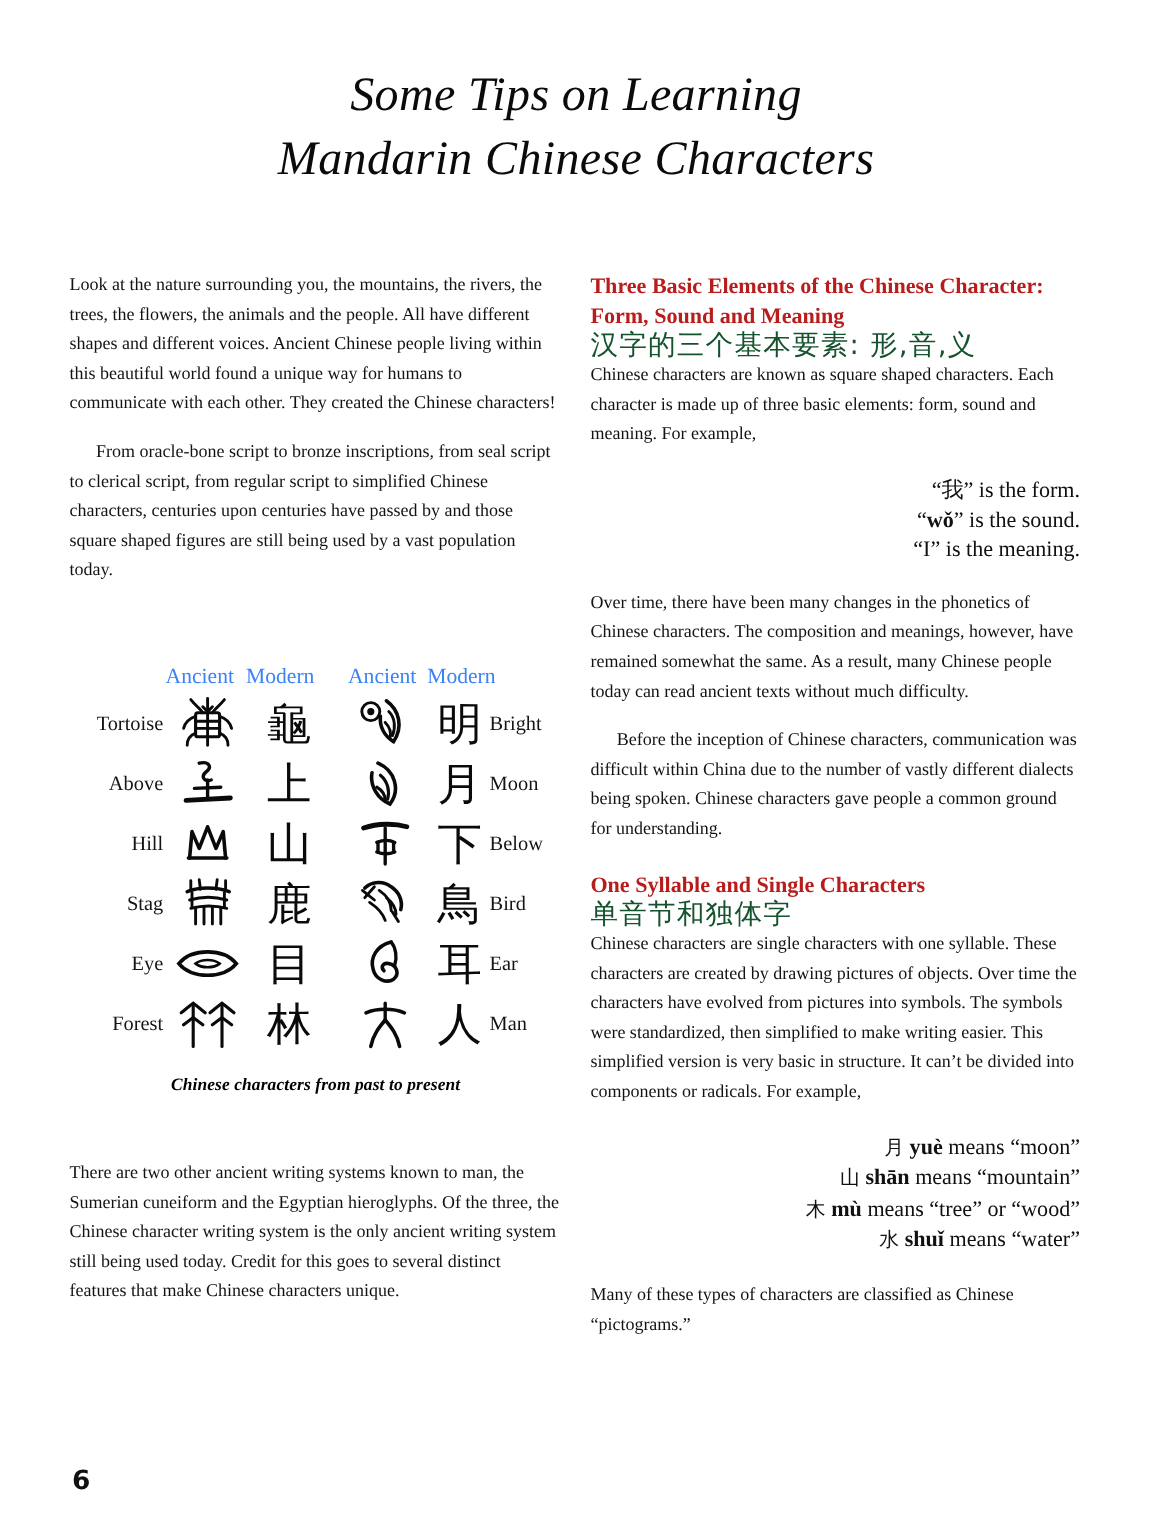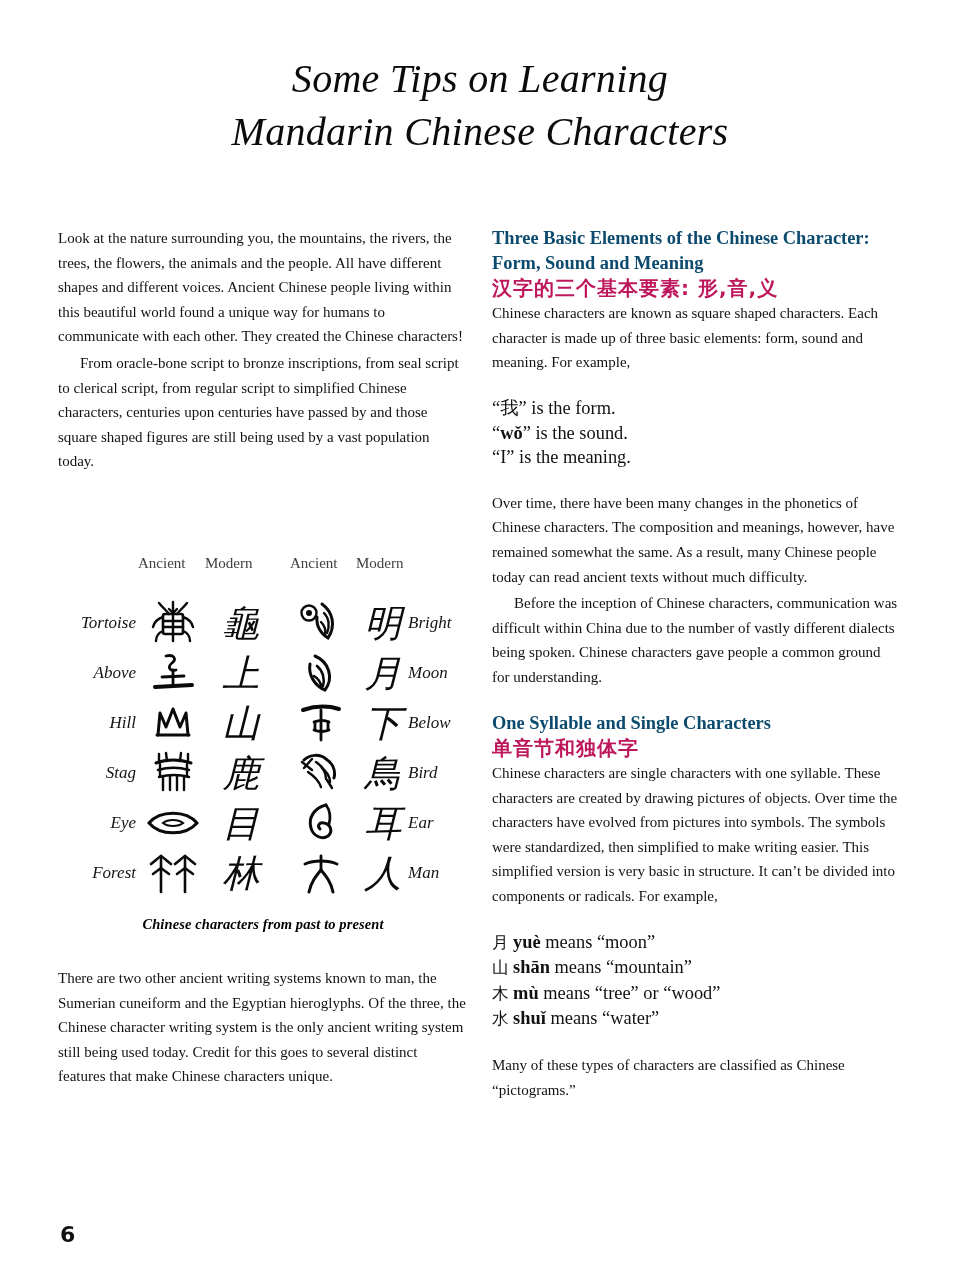--- a/index.html
+++ b/index.html
@@ -48,81 +48,80 @@
   .col-left  { left: 58px; }
   .col-right { left: 492px; }
 
   p.body, .body-text {
     font-size: 15px;
     line-height: 24.6px;
     margin: 0;
     text-align: left;
     color: #121212;
   }
-  p.body + p.body { margin-top: 2px; }
+  p.body + p.body { margin-top: 16px; }
   p.indent { text-indent: 22px; }
   .gap { height: 21px; }
 
   h2.section-head {
     font-size: 18.4px;
     line-height: 24.6px;
     font-weight: bold;
     margin: 0;
-    color: #0c4a6e;
+    color: #b91c1c;
     font-family: "Liberation Serif", "DejaVu Serif", serif;
   }
   .cn-head {
-    font-size: 20px;
+    font-size: 23px;
     line-height: 26px;
     margin: 0;
-    color: #be185d;
+    color: #14532d;
     font-family: "DejaVu Sans", sans-serif;
     letter-spacing: 1px;
-    font-weight: bold;
   }
 
   .example-list .ex-line {
     font-size: 18.4px;
     line-height: 24.6px;
     white-space: nowrap;
+    text-align: right;
   }
   .ex-line .han {
     font-family: "DejaVu Sans", sans-serif;
     font-size: 16.5px;
   }
   .ex-line b { font-weight: bold; }
 
   
   .figure {
     position: absolute;
     left: 58px;
     top: 552px;
     width: 410px;
   }
   .fig-head-row {
     position: relative;
     height: 26px;
   }
   .fig-head {
     position: absolute;
-    font-size: 15px;
+    font-size: 18px;
     line-height: 22px;
-    color: #404040;
+    color: #3b82f6;
     white-space: nowrap;
   }
   .fig-head.h1 { left: 80px;  }
   .fig-head.h2 { left: 147px; }
   .fig-head.h3 { left: 232px; }
   .fig-head.h4 { left: 298px; }
 
   .fig-grid {
     position: relative;
-    margin-top: 20px;
+    margin-top: 0;
     height: 300px;
-    font-style: italic;
   }
   .fig-row {
     position: absolute;
     left: 0;
     width: 410px;
     height: 50px;
   }
   .cell {
     position: absolute;
     top: 0;

